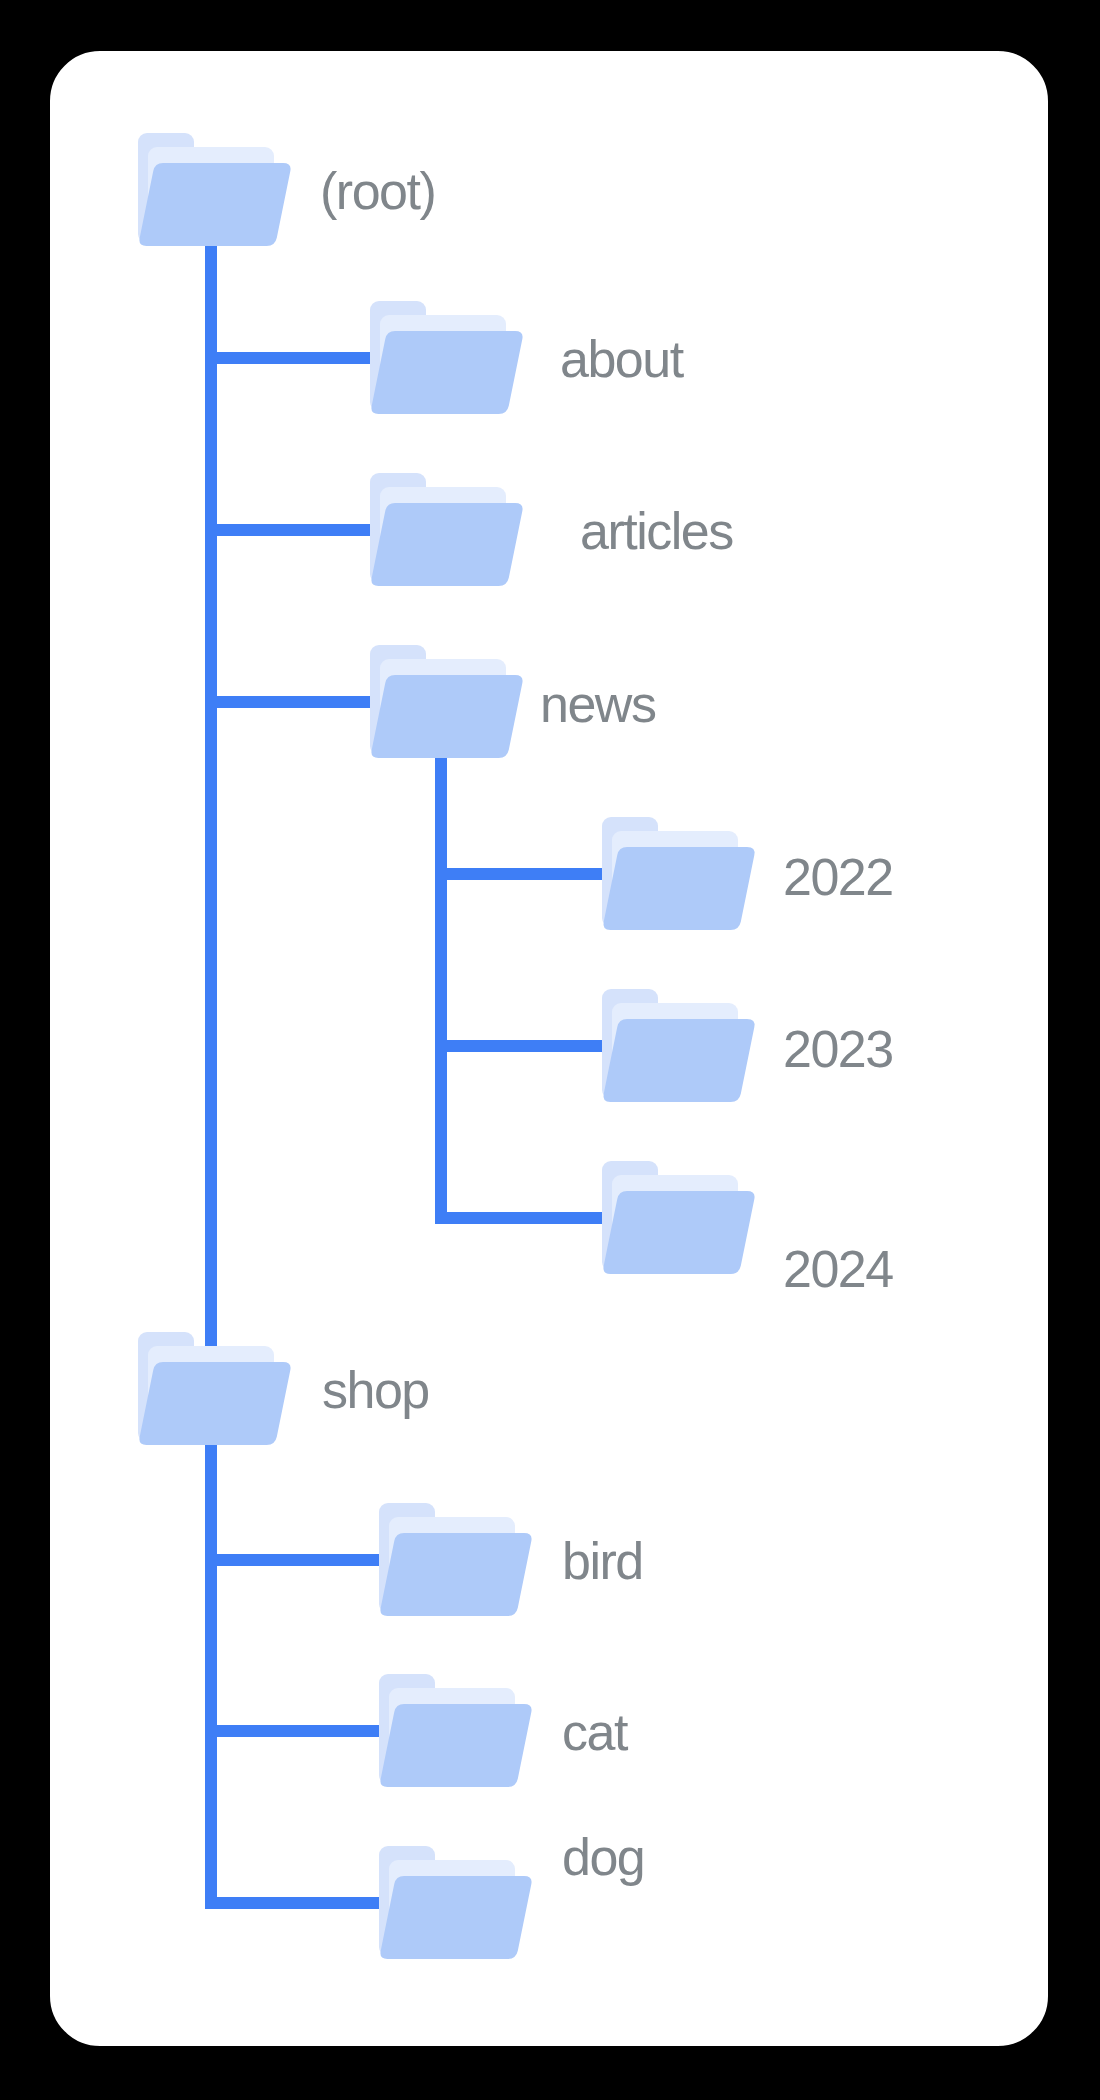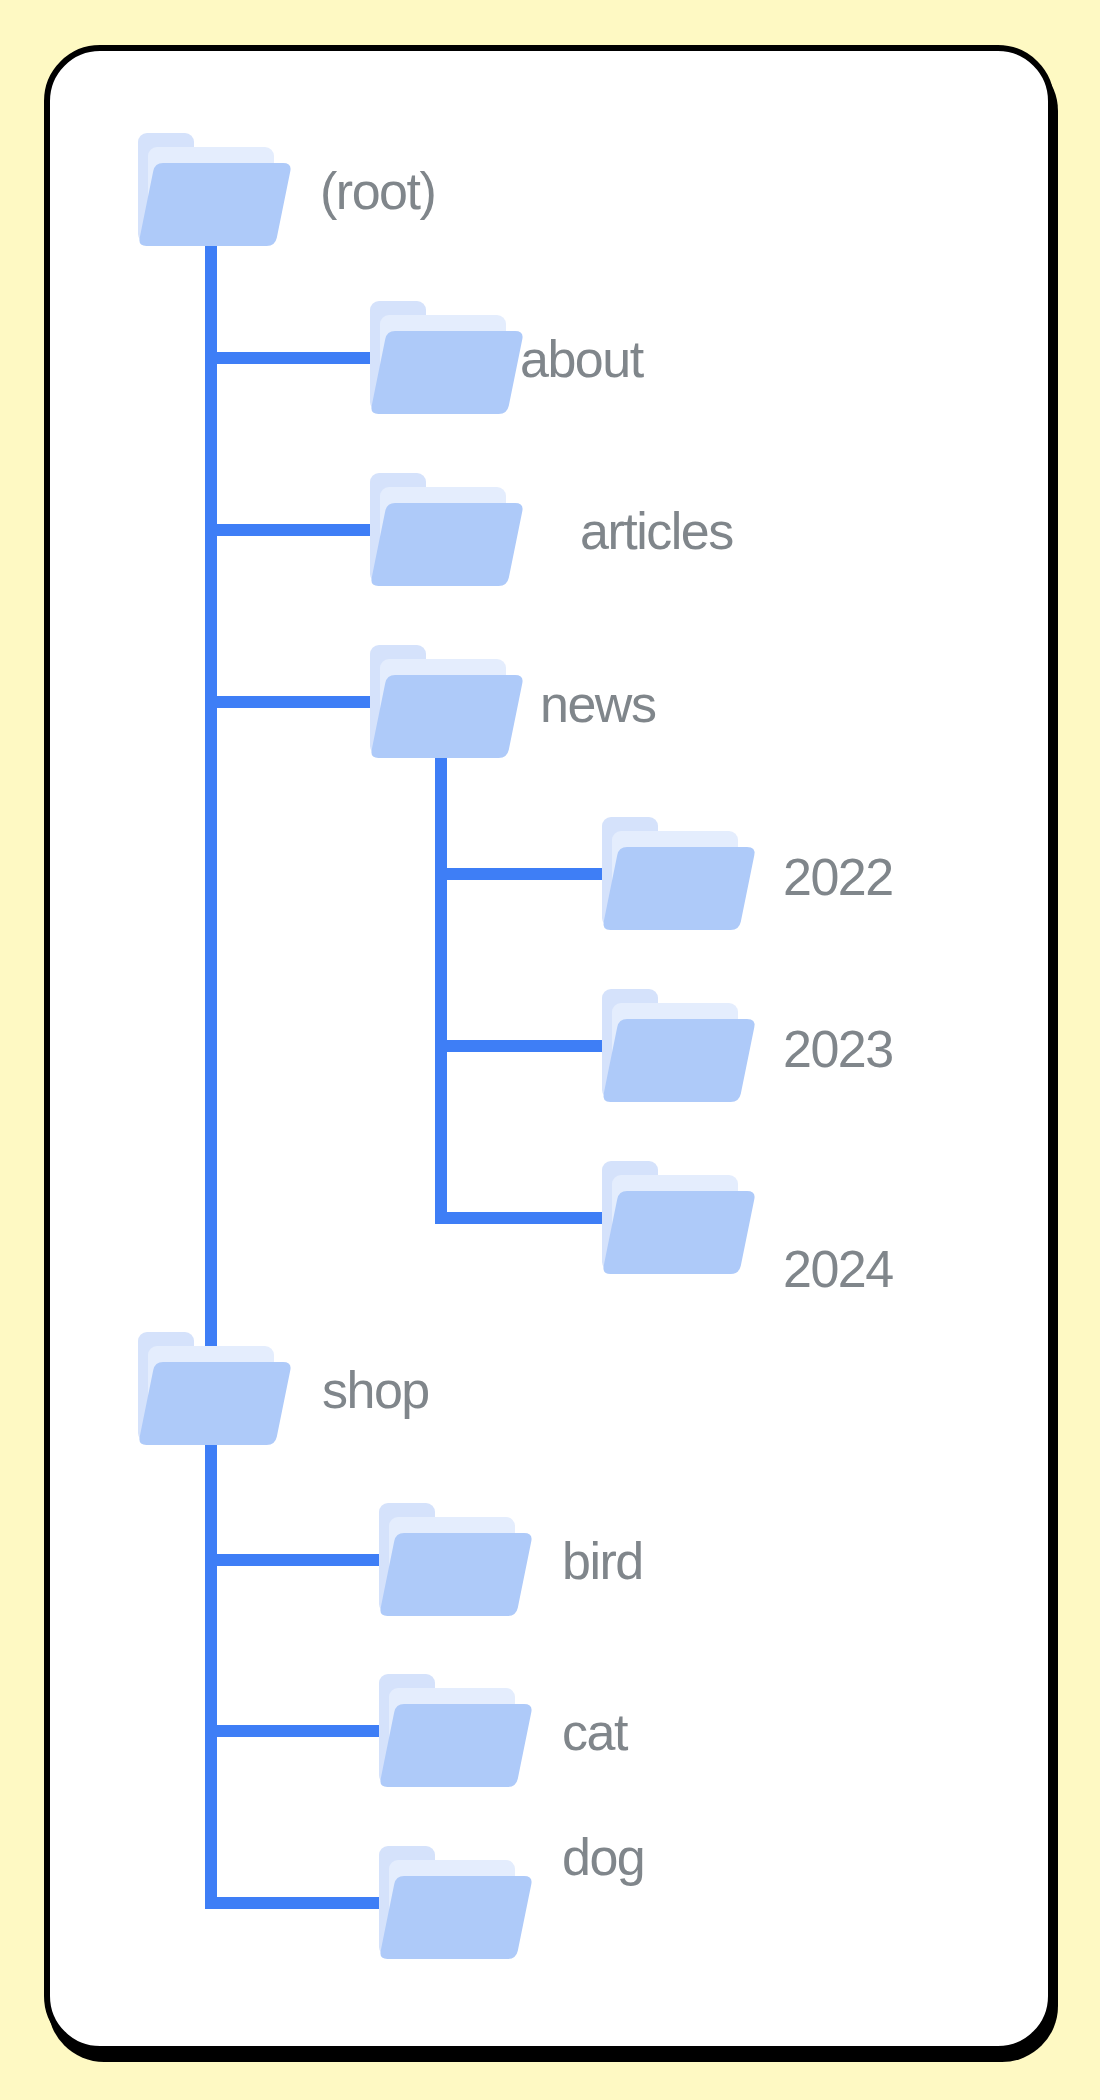--- a/index.html
+++ b/index.html
@@ -4,21 +4,21 @@
 <style>
   html, body {
     margin: 0;
     padding: 0;
     background: #ffffff;
   }
   .stage {
     position: relative;
     width: 1100px;
     height: 2100px;
-    background: #fef9c3;
+    background: #000000;
     overflow: hidden;
     font-family: "Liberation Sans", sans-serif;
   }
   .card {
     position: absolute;
     box-sizing: border-box;
     background: var(--card-bg, #ffffff);
     border: 6px solid var(--card-border, #000000);
     border-radius: 56px;
   }
@@ -70,21 +70,21 @@
         </svg>
       </div>
       <div class="label" style="left: 320px; top: 192px;">(root)</div>
       <div class="folder" style="left: 370px; top: 301px;">
         <svg viewBox="0 0 154 114" width="154" height="114" xmlns="http://www.w3.org/2000/svg">
           <rect class="f-back" x="0" y="0" width="56" height="110" rx="9"></rect>
           <rect class="f-sheet" x="10" y="14" width="126" height="96" rx="9"></rect>
           <path class="f-front" d="M25 30 L145 30 Q154 30 152.3 38.2 L138.8 104.8 Q137.1 113 128.7 113 L8.4 113 Q0 113 1.7 104.8 L15.2 38.2 Q16.9 30 25 30 Z"></path>
         </svg>
       </div>
-      <div class="label" style="left: 520px; top: 360px;">about</div>
+      <div class="label" style="left: 560px; top: 360px;">about</div>
       <div class="folder" style="left: 370px; top: 473px;">
         <svg viewBox="0 0 154 114" width="154" height="114" xmlns="http://www.w3.org/2000/svg">
           <rect class="f-back" x="0" y="0" width="56" height="110" rx="9"></rect>
           <rect class="f-sheet" x="10" y="14" width="126" height="96" rx="9"></rect>
           <path class="f-front" d="M25 30 L145 30 Q154 30 152.3 38.2 L138.8 104.8 Q137.1 113 128.7 113 L8.4 113 Q0 113 1.7 104.8 L15.2 38.2 Q16.9 30 25 30 Z"></path>
         </svg>
       </div>
       <div class="label" style="left: 548px; top: 532px; margin-left: 32px;">articles</div>
       <div class="folder" style="left: 370px; top: 645px;">
         <svg viewBox="0 0 154 114" width="154" height="114" xmlns="http://www.w3.org/2000/svg">

